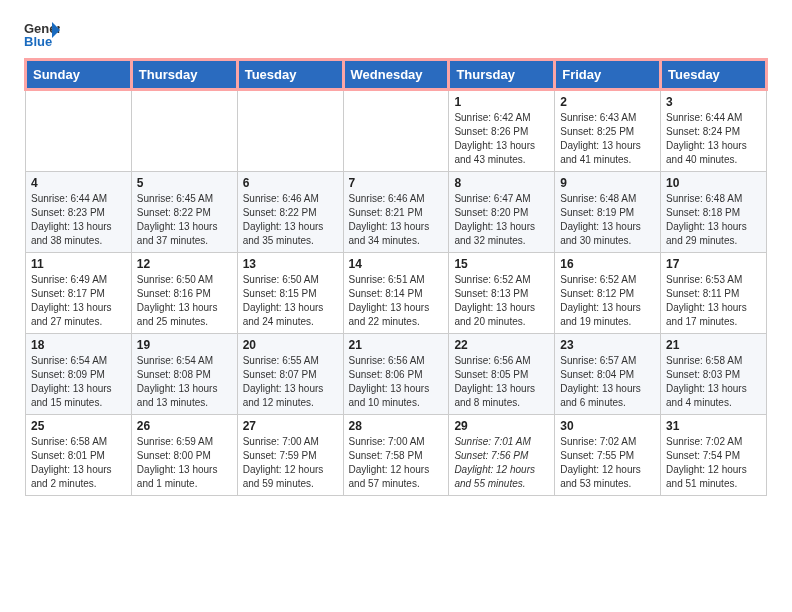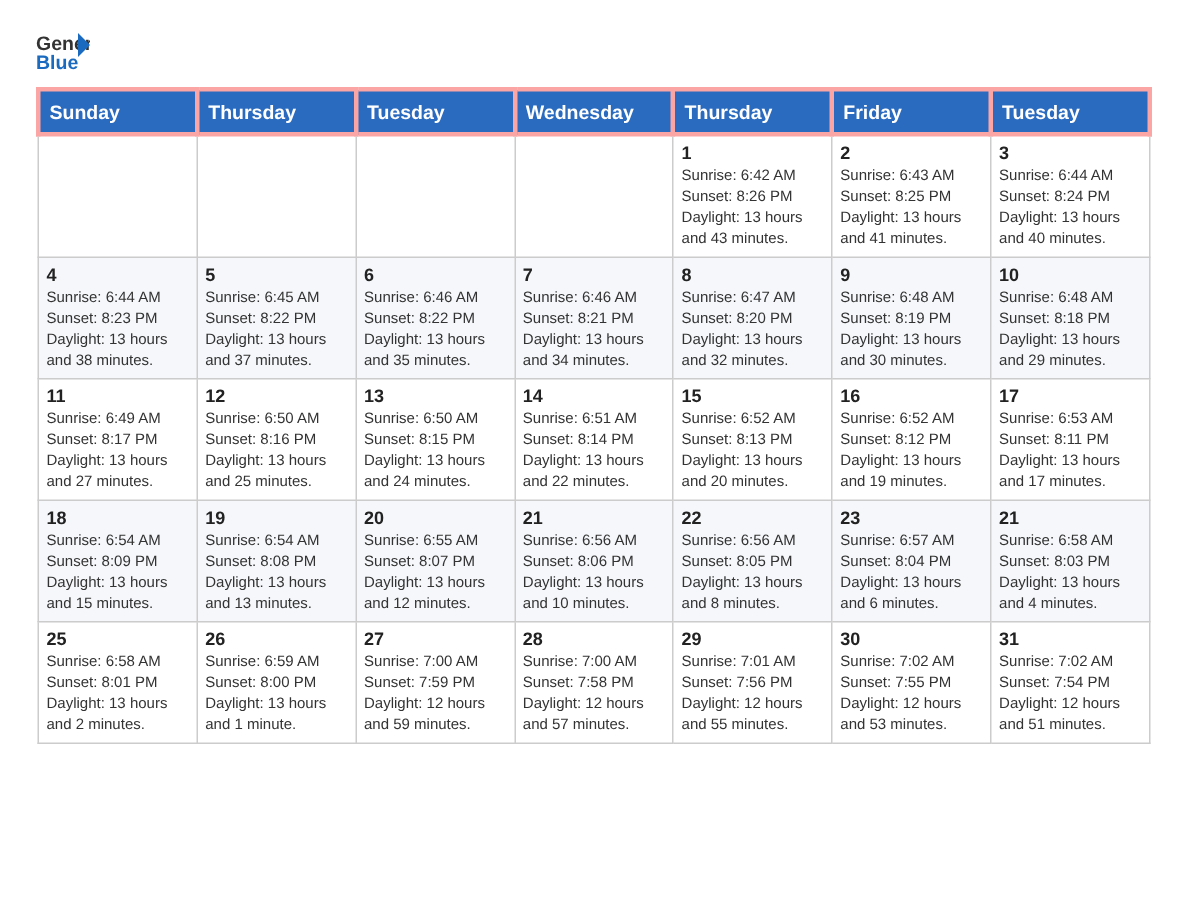--- a/index.html
+++ b/index.html
@@ -316,21 +316,21 @@
         </td>
         <td>
           <span class="day-number">28</span>
           <div class="day-info" style="white-space: pre-line;">Sunrise: 7:00 AM
 Sunset: 7:58 PM
 Daylight: 12 hours
 and 57 minutes.</div>
         </td>
         <td>
           <span class="day-number">29</span>
-          <div class="day-info" style="white-space: pre-line;">Sunrise: 7:01 AM
+          <div class="day-info" style="white-space: pre-line; font-style: italic;">Sunrise: 7:01 AM
 Sunset: 7:56 PM
 Daylight: 12 hours
 and 55 minutes.</div>
         </td>
         <td>
           <span class="day-number">30</span>
           <div class="day-info" style="white-space: pre-line;">Sunrise: 7:02 AM
 Sunset: 7:55 PM
 Daylight: 12 hours
 and 53 minutes.</div>

